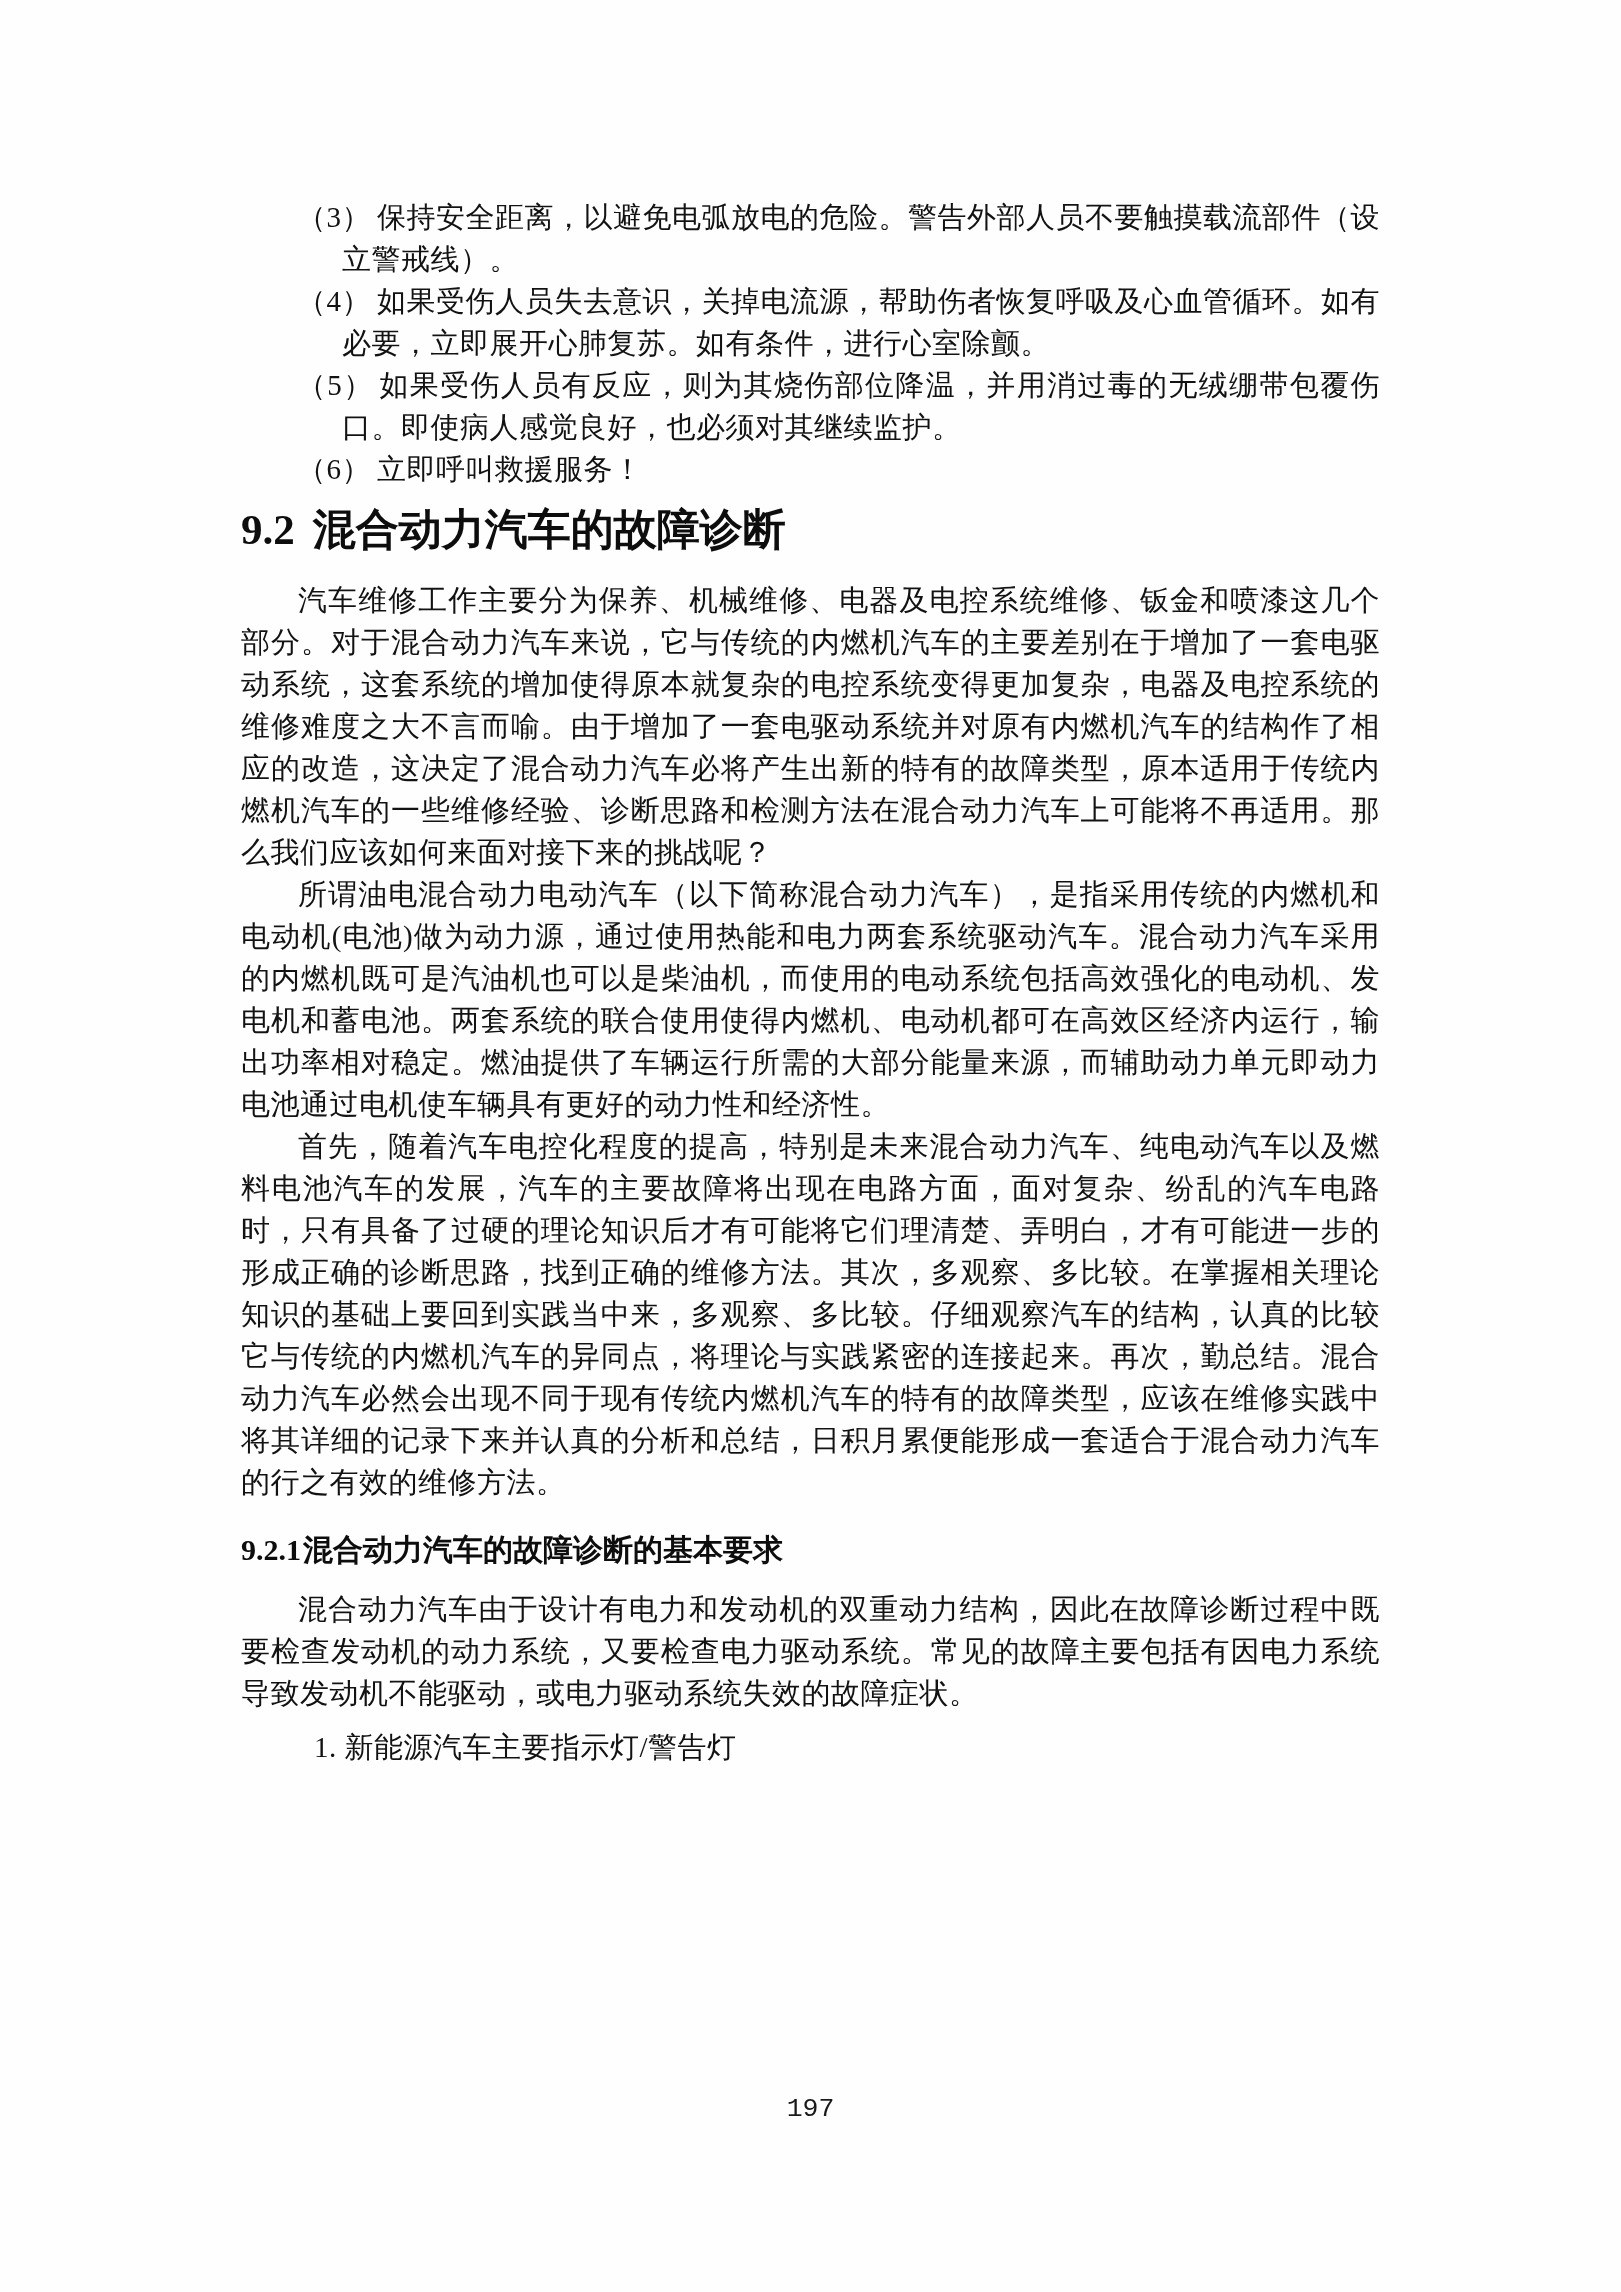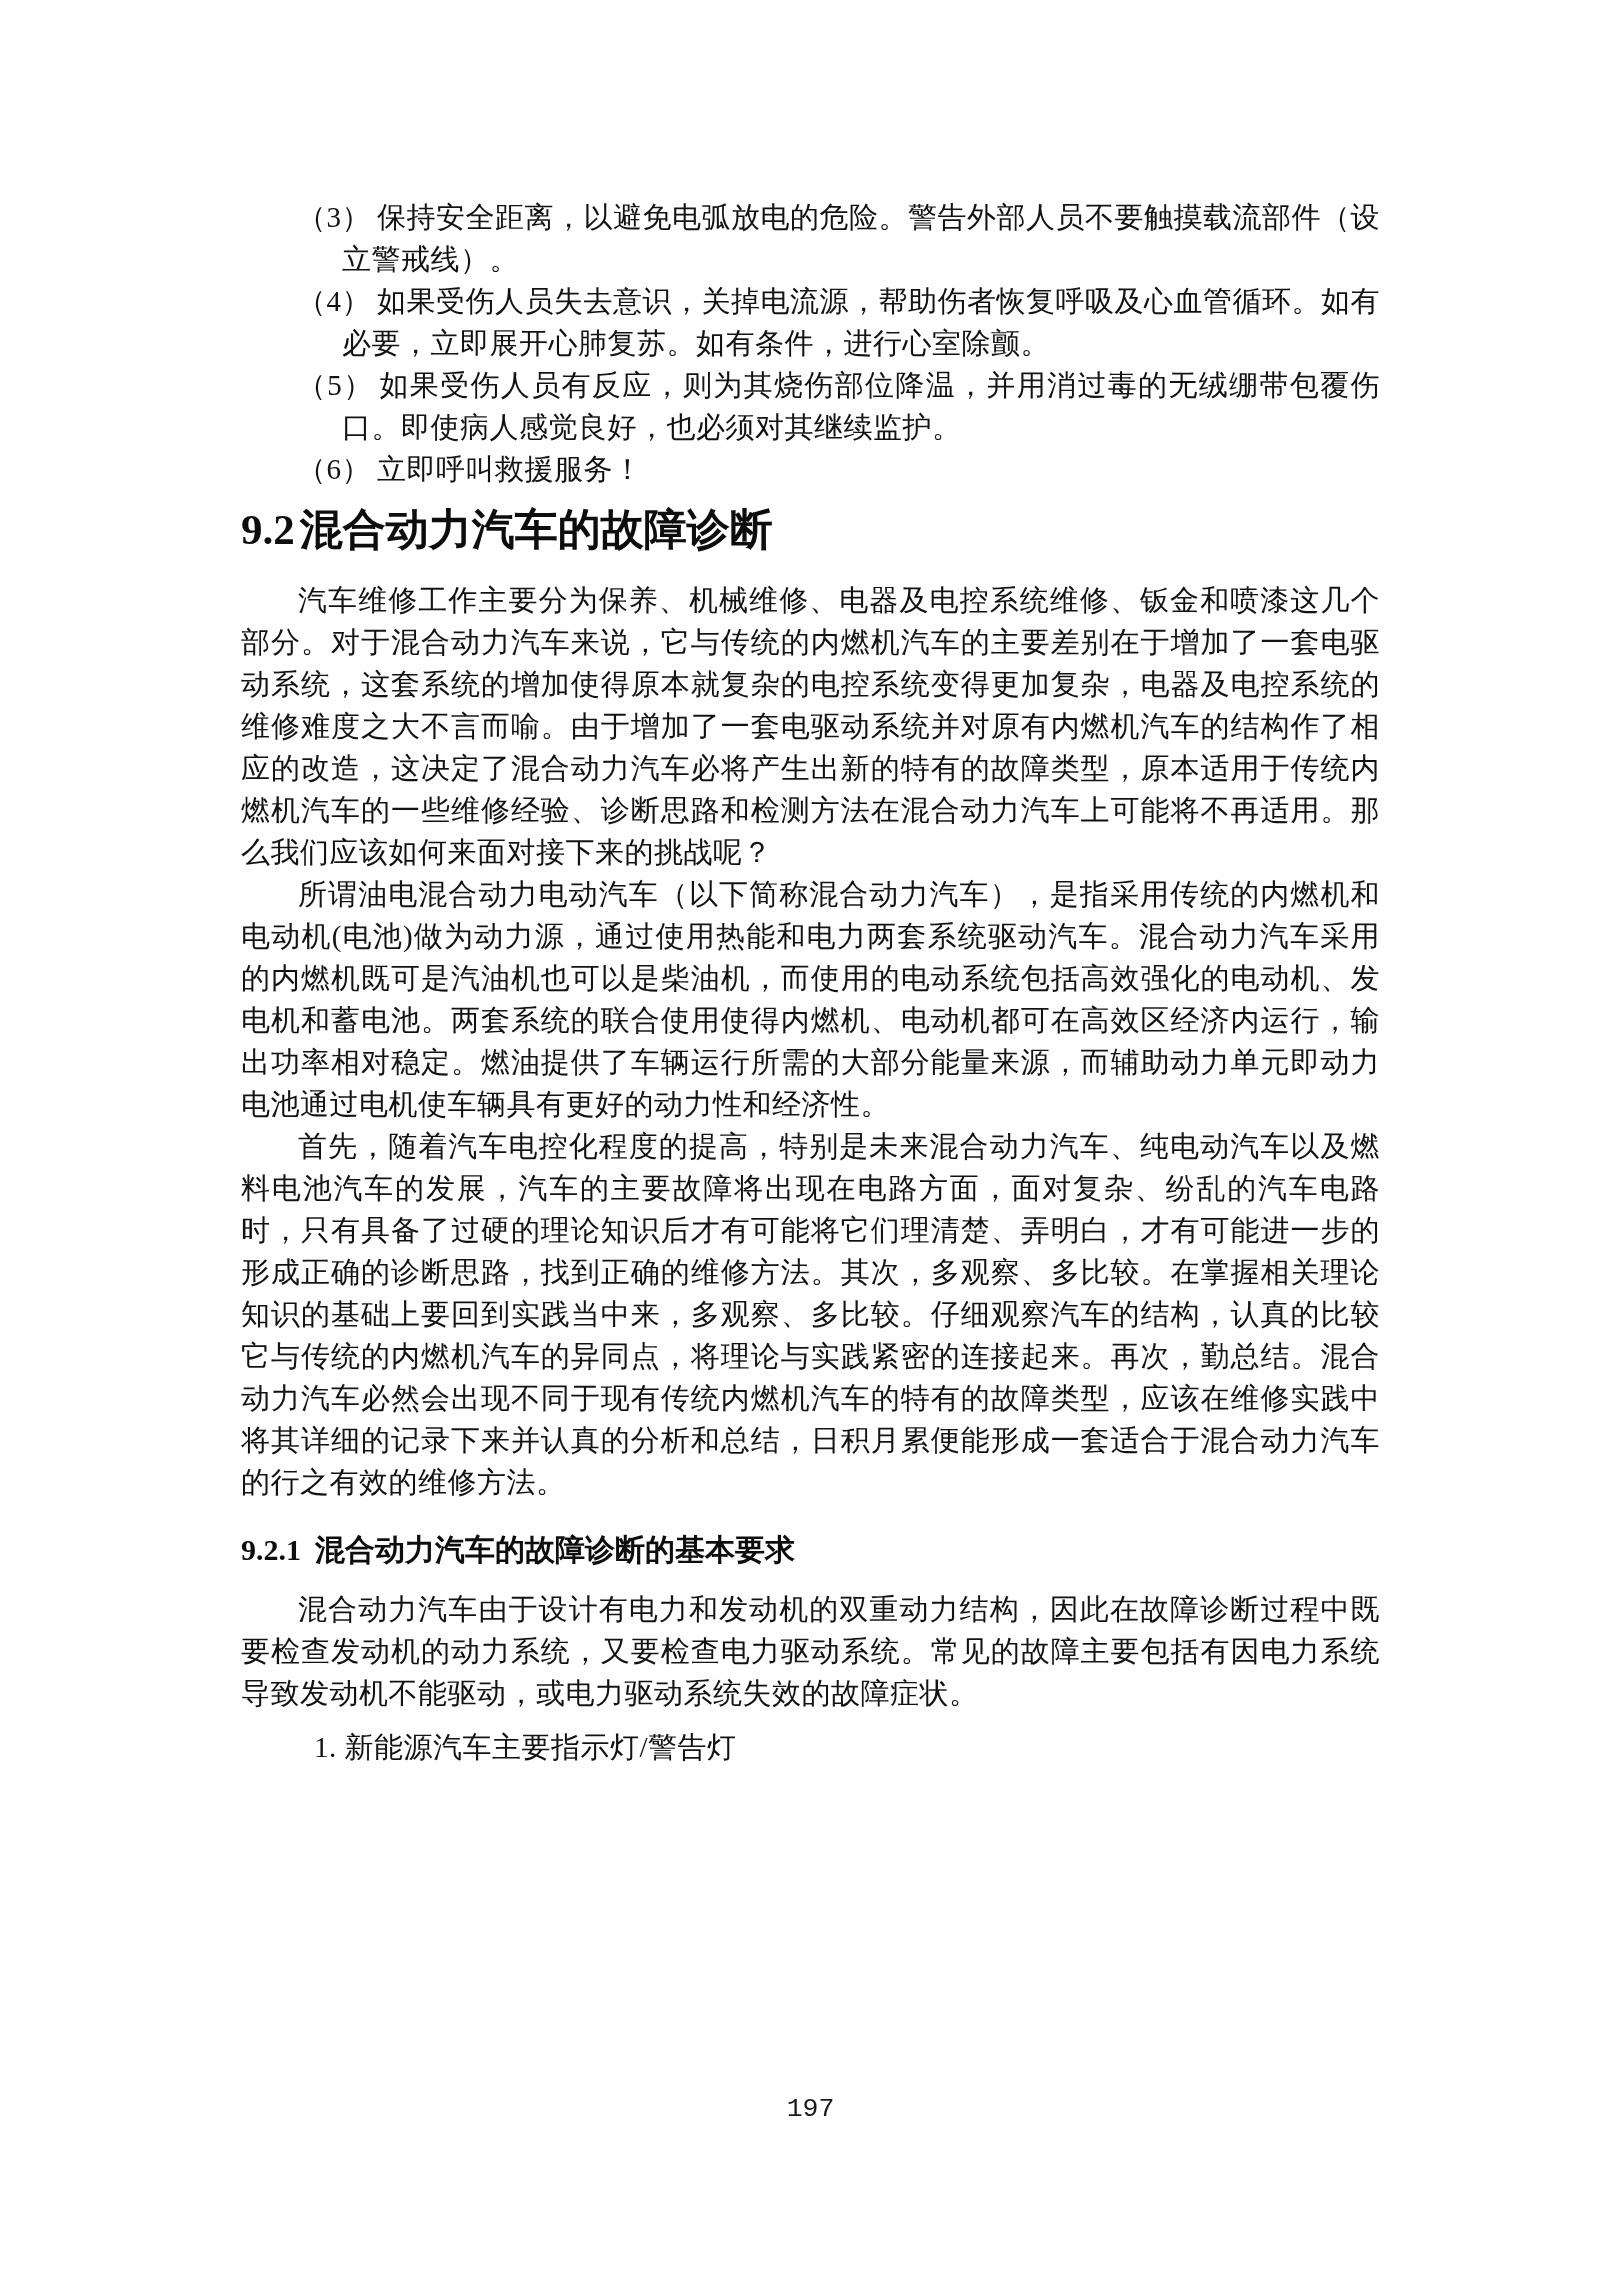--- a/index.html
+++ b/index.html
@@ -35,29 +35,29 @@
     letter-spacing: 0.5px;
   }
   .list-marker { margin-right: 5.9px; }
   .section-heading {
     margin: 11.8px 0 21.6px 0;
     font-size: 43px;
     line-height: 56px;
     font-weight: bold;
     color: #0d0d0d;
   }
-  .section-heading .sec-num { margin-right: 5px; }
+  .section-heading .sec-num { margin-right: 18px; }
   .subsection-heading {
     margin: 23.5px 0 15.7px 0;
     font-size: 30px;
     line-height: 45px;
     font-weight: bold;
     color: #0d0d0d;
   }
-  .subsection-heading .sec-num { margin-right: 14px; font-family: Liberation Serif, serif; }
+  .subsection-heading .sec-num { margin-right: 2px; font-family: Liberation Serif, serif; }
   .numbered-line {
     margin: 12px;
     font-size: 29px;
     line-height: 42px;
     text-indent: 61px;
     letter-spacing: 0.5px;
   }
   .page-number {
     position: absolute;
     top: 2094px;

